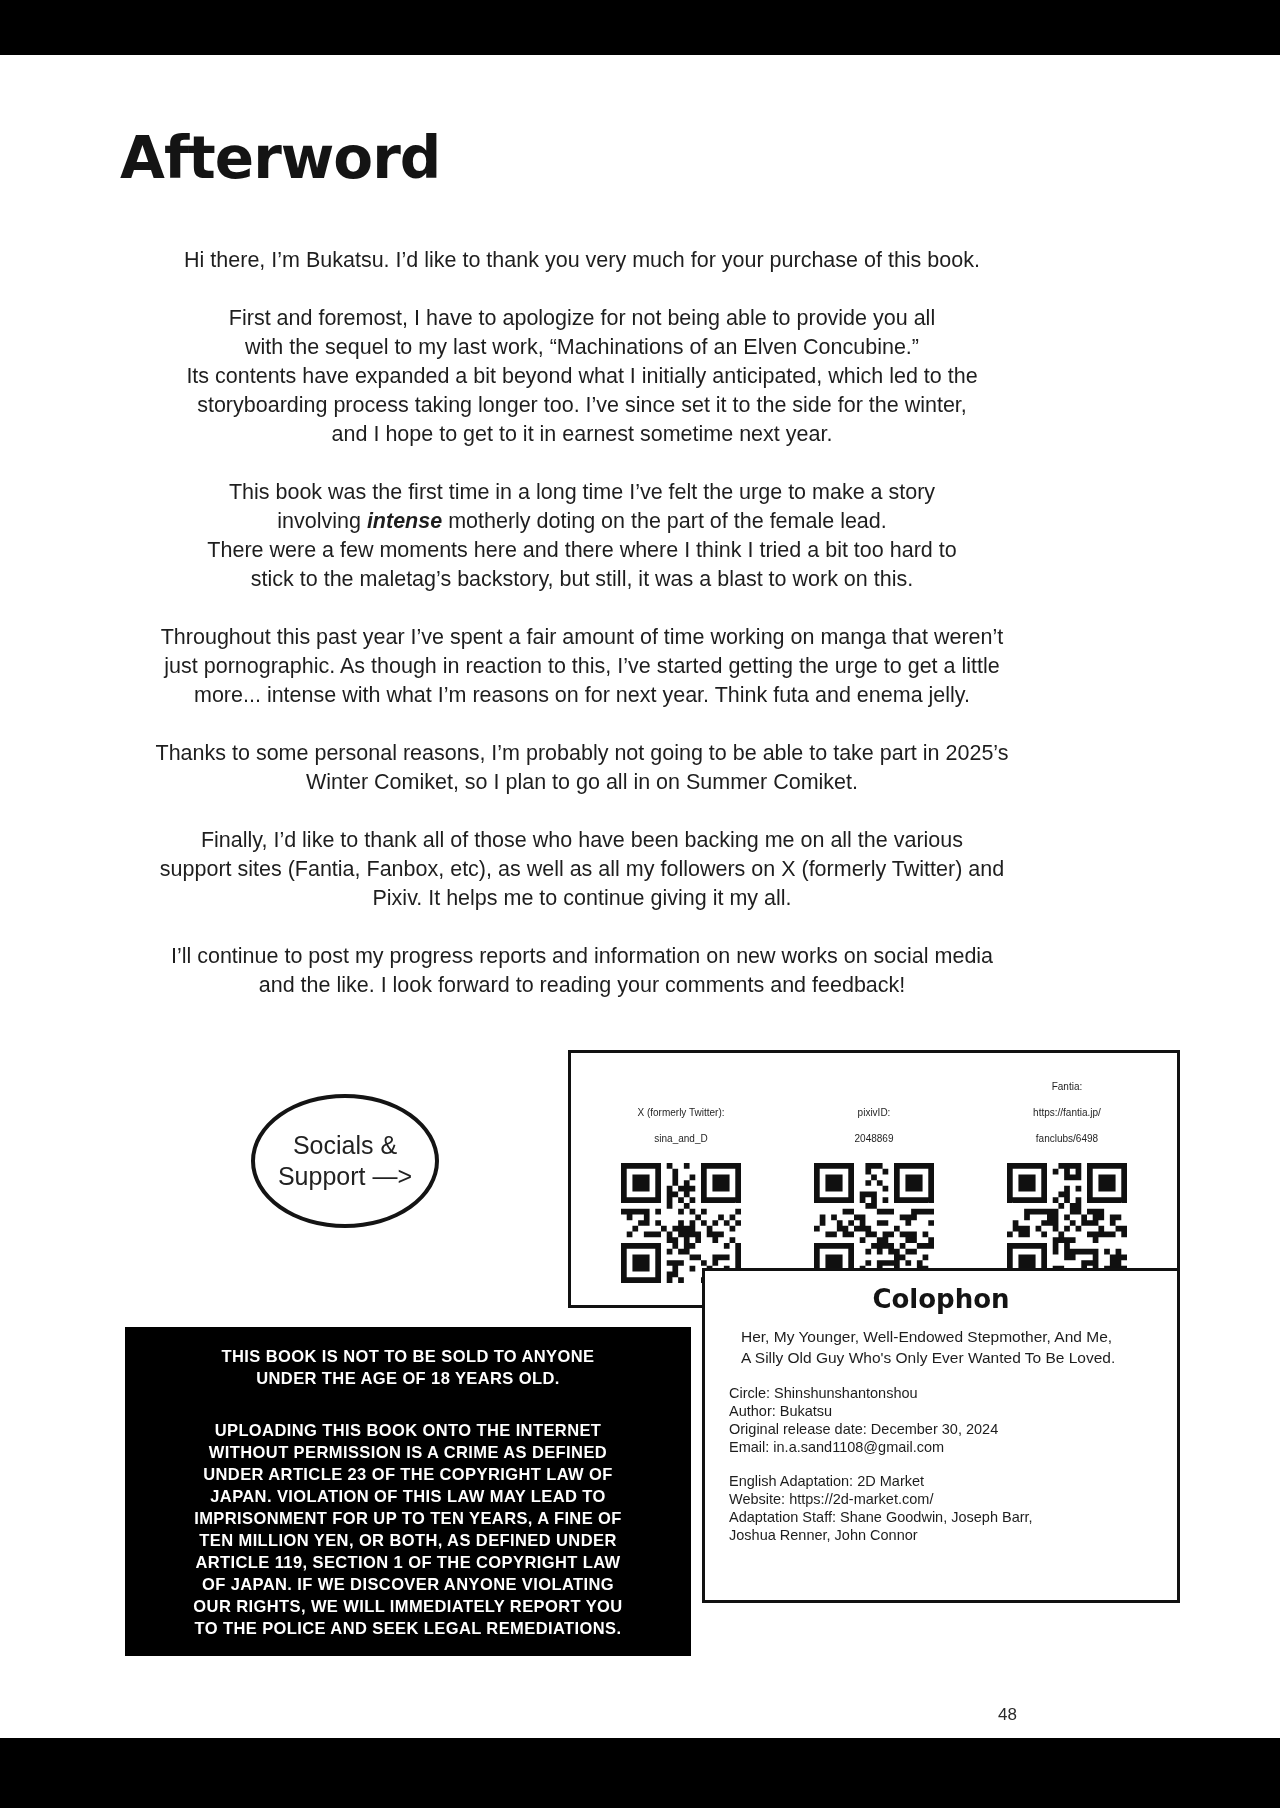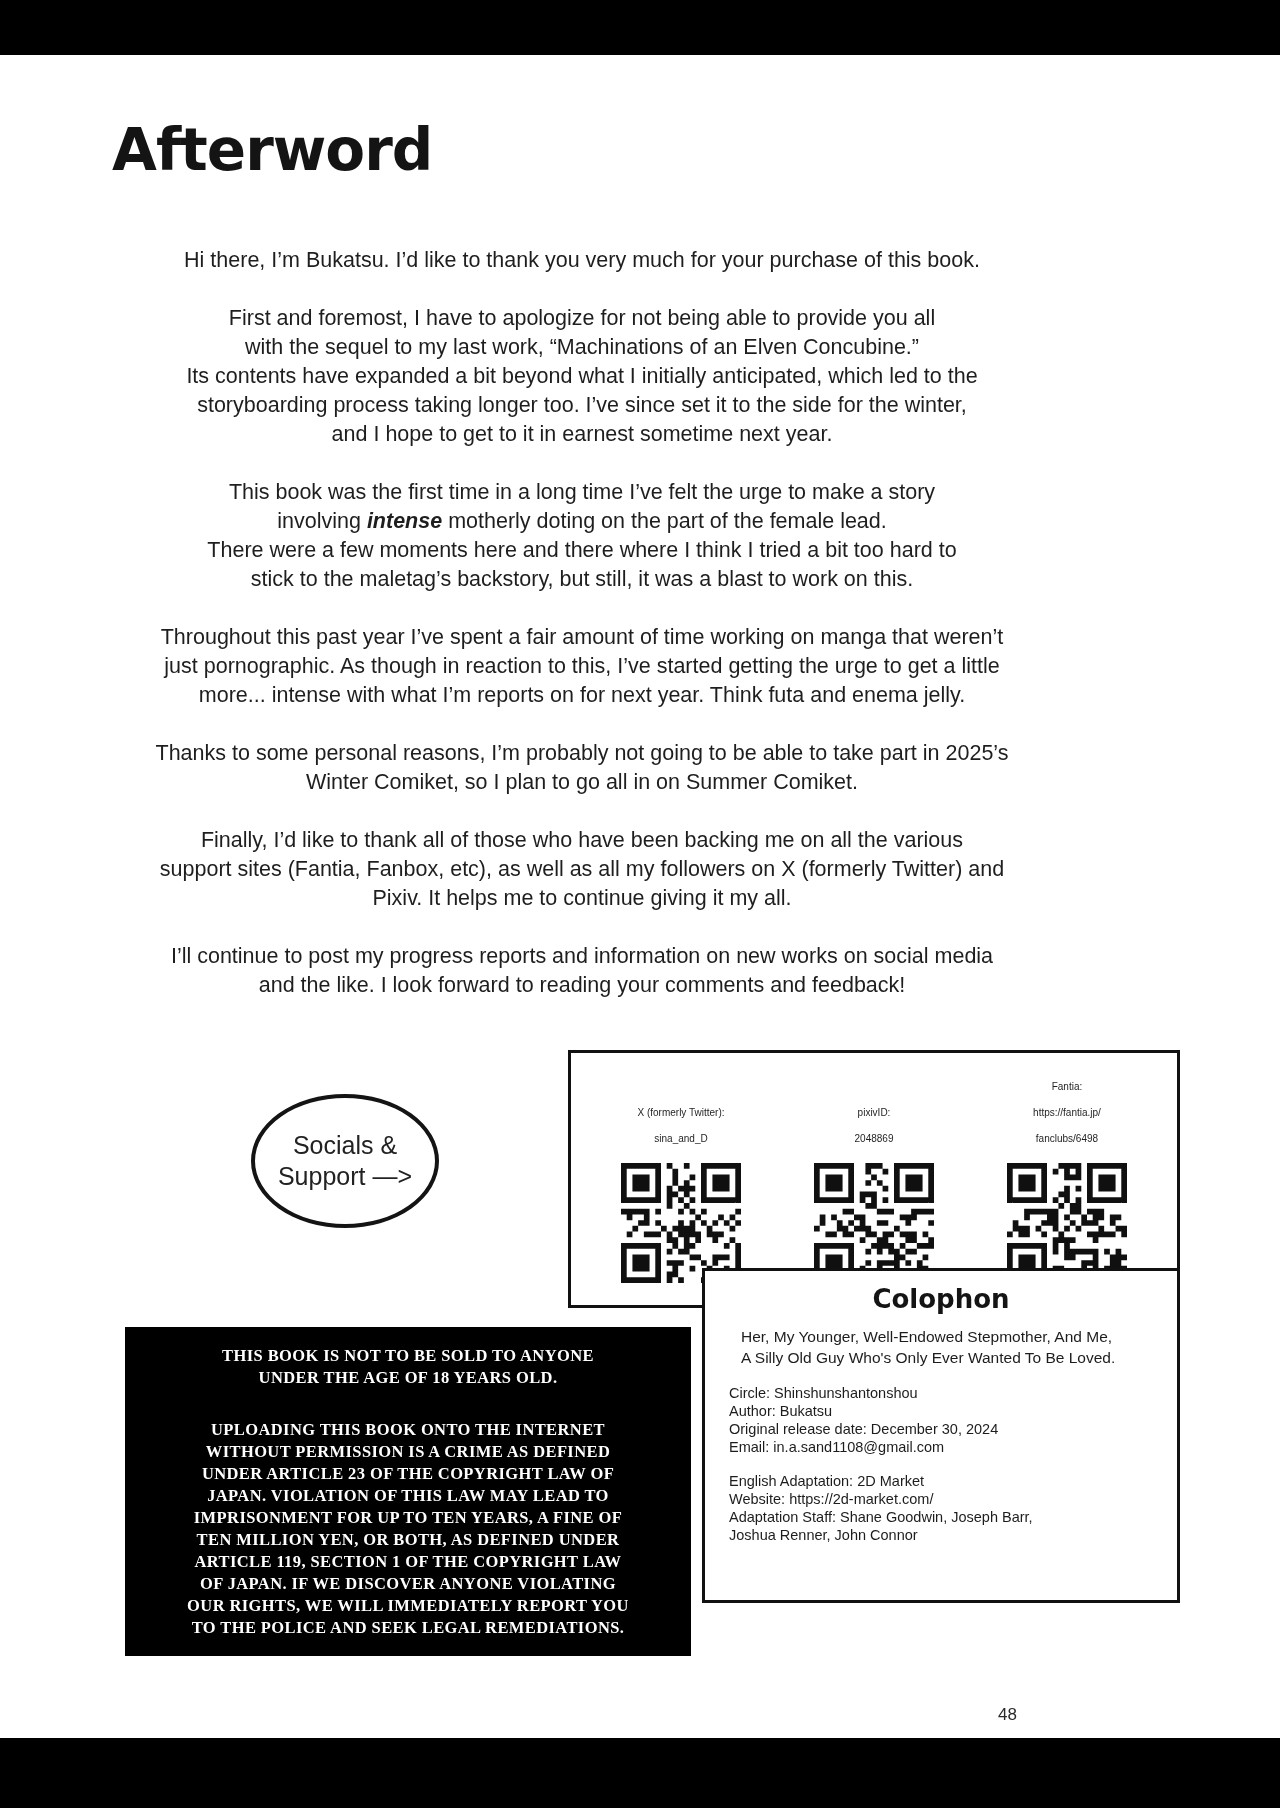--- a/index.html
+++ b/index.html
@@ -2,21 +2,21 @@
 <html><head>
 <meta charset="utf-8">
 <style>
   html,body{margin:0;padding:0;background:#e8e8e8;}
   .page{position:relative;width:1280px;height:1808px;background:#ffffff;
         font-family:"Liberation Sans",sans-serif;color:#1c1c1c;overflow:hidden;margin:0 auto;}
   .bar{position:absolute;left:0;width:1280px;background:#000;}
   .bar.top{top:0;height:55px;}
   .bar.bottom{top:1738px;height:70px;}
 
-  .title{position:absolute;left:112px;top:116px;margin:0;
+  .title{position:absolute;left:112px;top:116px;margin:8px;
          font-family:"DejaVu Sans",sans-serif;font-weight:bold;font-size:58px;
          letter-spacing:-1px;color:#141414;}
 
   .body{position:absolute;left:112px;top:246px;width:940px;font-size:21.5px;line-height:29px;color:#1e1e1e;text-align:center;}
   .body p{margin:0 0 29px 0;white-space:pre-line;}
   .body em{font-style:italic;font-weight:bold;}
 
   .bubble{position:absolute;left:251px;top:1094px;width:188px;height:134px;
           border:4.5px solid #141414;border-radius:50%;box-sizing:border-box;
           display:flex;align-items:center;justify-content:center;text-align:center;background:#fff;}
@@ -28,21 +28,21 @@
   .qr-col{display:flex;flex-direction:column;align-items:center;width:188px;}
   .qr-label{height:99px;display:flex;flex-direction:column;justify-content:flex-end;
             text-align:center;font-size:10px;line-height:26px;white-space:pre-line;color:#1f1f1f;}
   svg.qr{margin-top:11px;display:block;}
 
   .warning-box{position:absolute;left:125px;top:1327px;width:566px;height:329px;
                background:#000;color:#fff;box-sizing:border-box;
                display:flex;flex-direction:column;justify-content:center;
                text-align:center;padding:10px 24px;}
   .warning-box p{margin:8px;font-weight:bold;font-size:16.5px;line-height:22px;
-                 letter-spacing:0.4px;white-space:pre-line;font-family:Liberation Serif, serif;}
+                 letter-spacing:0.4px;white-space:pre-line;}
   .warning-box p + p{margin-top:22px;}
 
   .colophon{position:absolute;left:702px;top:1268px;width:478px;height:335px;
             border:3.5px solid #111;box-sizing:border-box;background:#fff;padding-top:13px;}
   .colophon h2{margin:0 0 12px 0;text-align:center;
                font-family:"DejaVu Sans",sans-serif;font-weight:bold;font-size:26px;color:#141414;}
   .colophon .c-title{margin:0 0 0 36px;font-size:15.5px;line-height:21px;white-space:pre-line;color:#1d1d1d;}
   .colophon .c-block{margin:16px 0 0 24px;font-size:14.5px;line-height:18px;white-space:pre-line;color:#1d1d1d;}
 
   .page-number{position:absolute;left:998px;top:1705px;font-size:17px;color:#2a2a2a;}
@@ -62,21 +62,21 @@
 with the sequel to my last work, “Machinations of an Elven Concubine.”
 Its contents have expanded a bit beyond what I initially anticipated, which led to the
 storyboarding process taking longer too. I’ve since set it to the side for the winter,
 and I hope to get to it in earnest sometime next year.</p>
       <p>This book was the first time in a long time I’ve felt the urge to make a story
 involving <em>intense</em> motherly doting on the part of the female lead.
 There were a few moments here and there where I think I tried a bit too hard to
 stick to the maletag’s backstory, but still, it was a blast to work on this.</p>
       <p>Throughout this past year I’ve spent a fair amount of time working on manga that weren’t
 just pornographic. As though in reaction to this, I’ve started getting the urge to get a little
-more... intense with what I’m reports on for next year. Think futa and enema jelly.</p>
+more... intense with what I’m reasons on for next year. Think futa and enema jelly.</p>
       <p>Thanks to some personal reasons, I’m probably not going to be able to take part in 2025’s
 Winter Comiket, so I plan to go all in on Summer Comiket.</p>
       <p>Finally, I’d like to thank all of those who have been backing me on all the various
 support sites (Fantia, Fanbox, etc), as well as all my followers on X (formerly Twitter) and
 Pixiv. It helps me to continue giving it my all.</p>
       <p>I’ll continue to post my progress reports and information on new works on social media
 and the like. I look forward to reading your comments and feedback!</p>
     </div>
 
   <div class="bubble">

